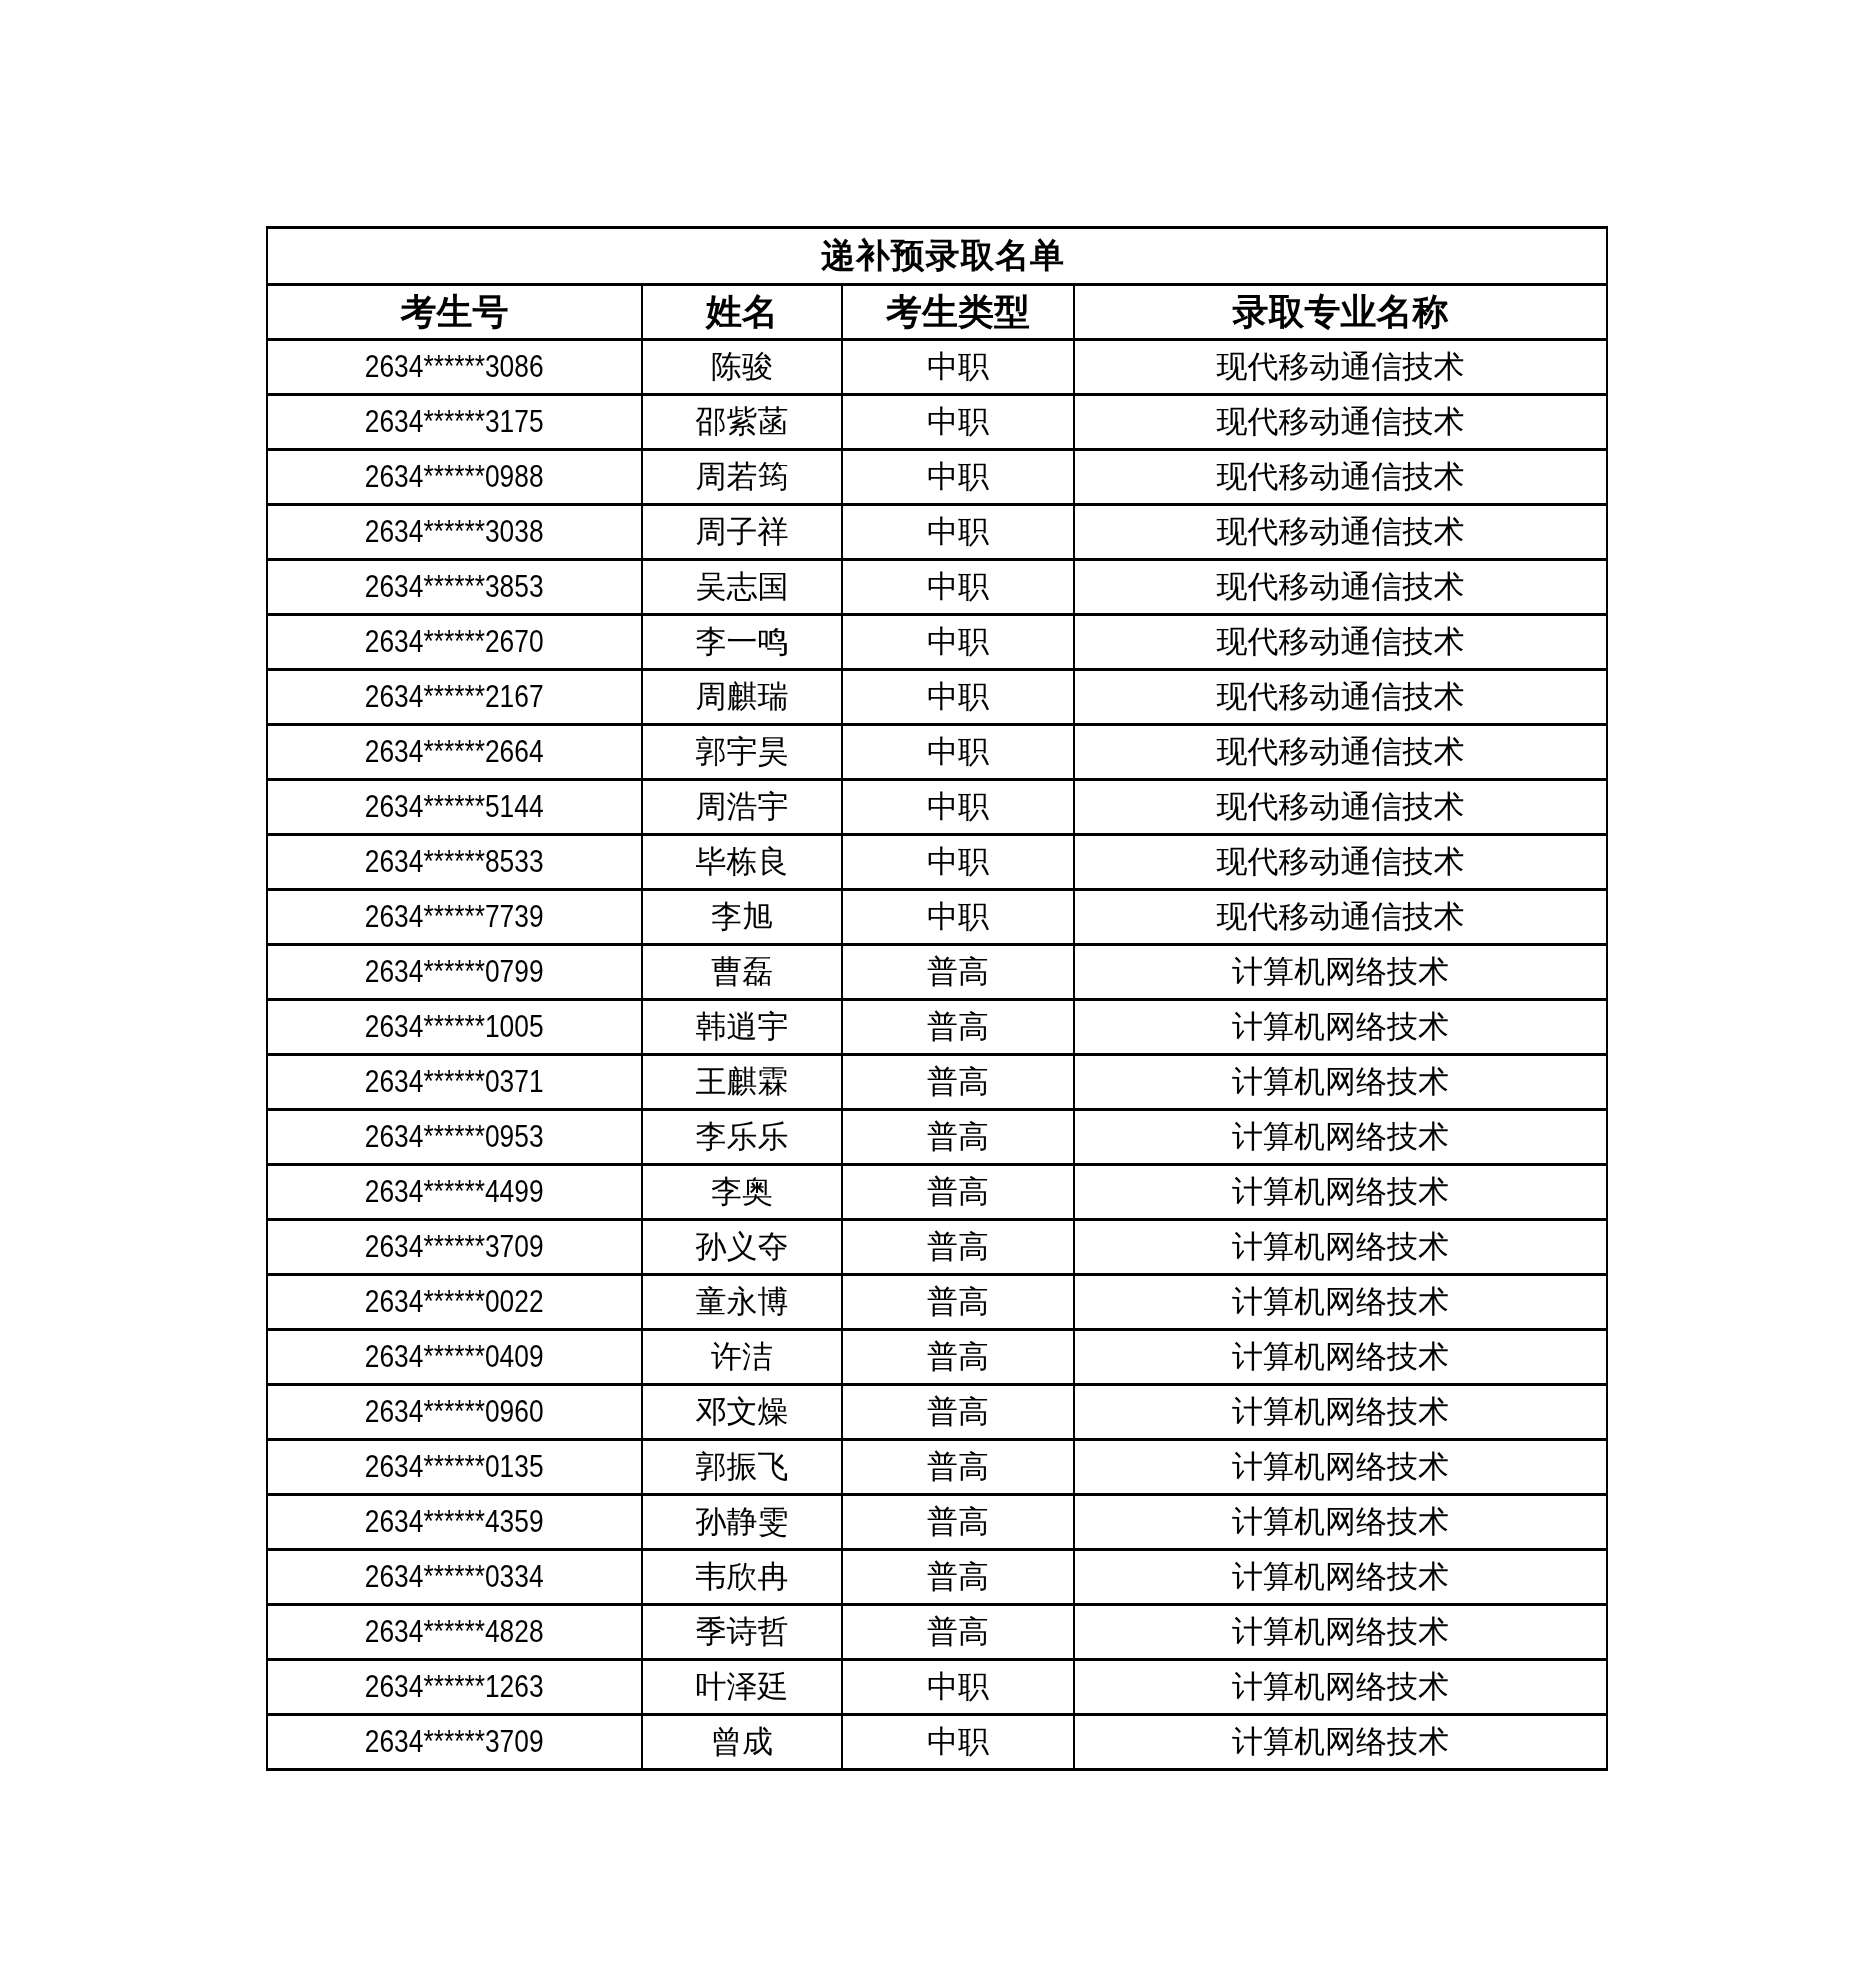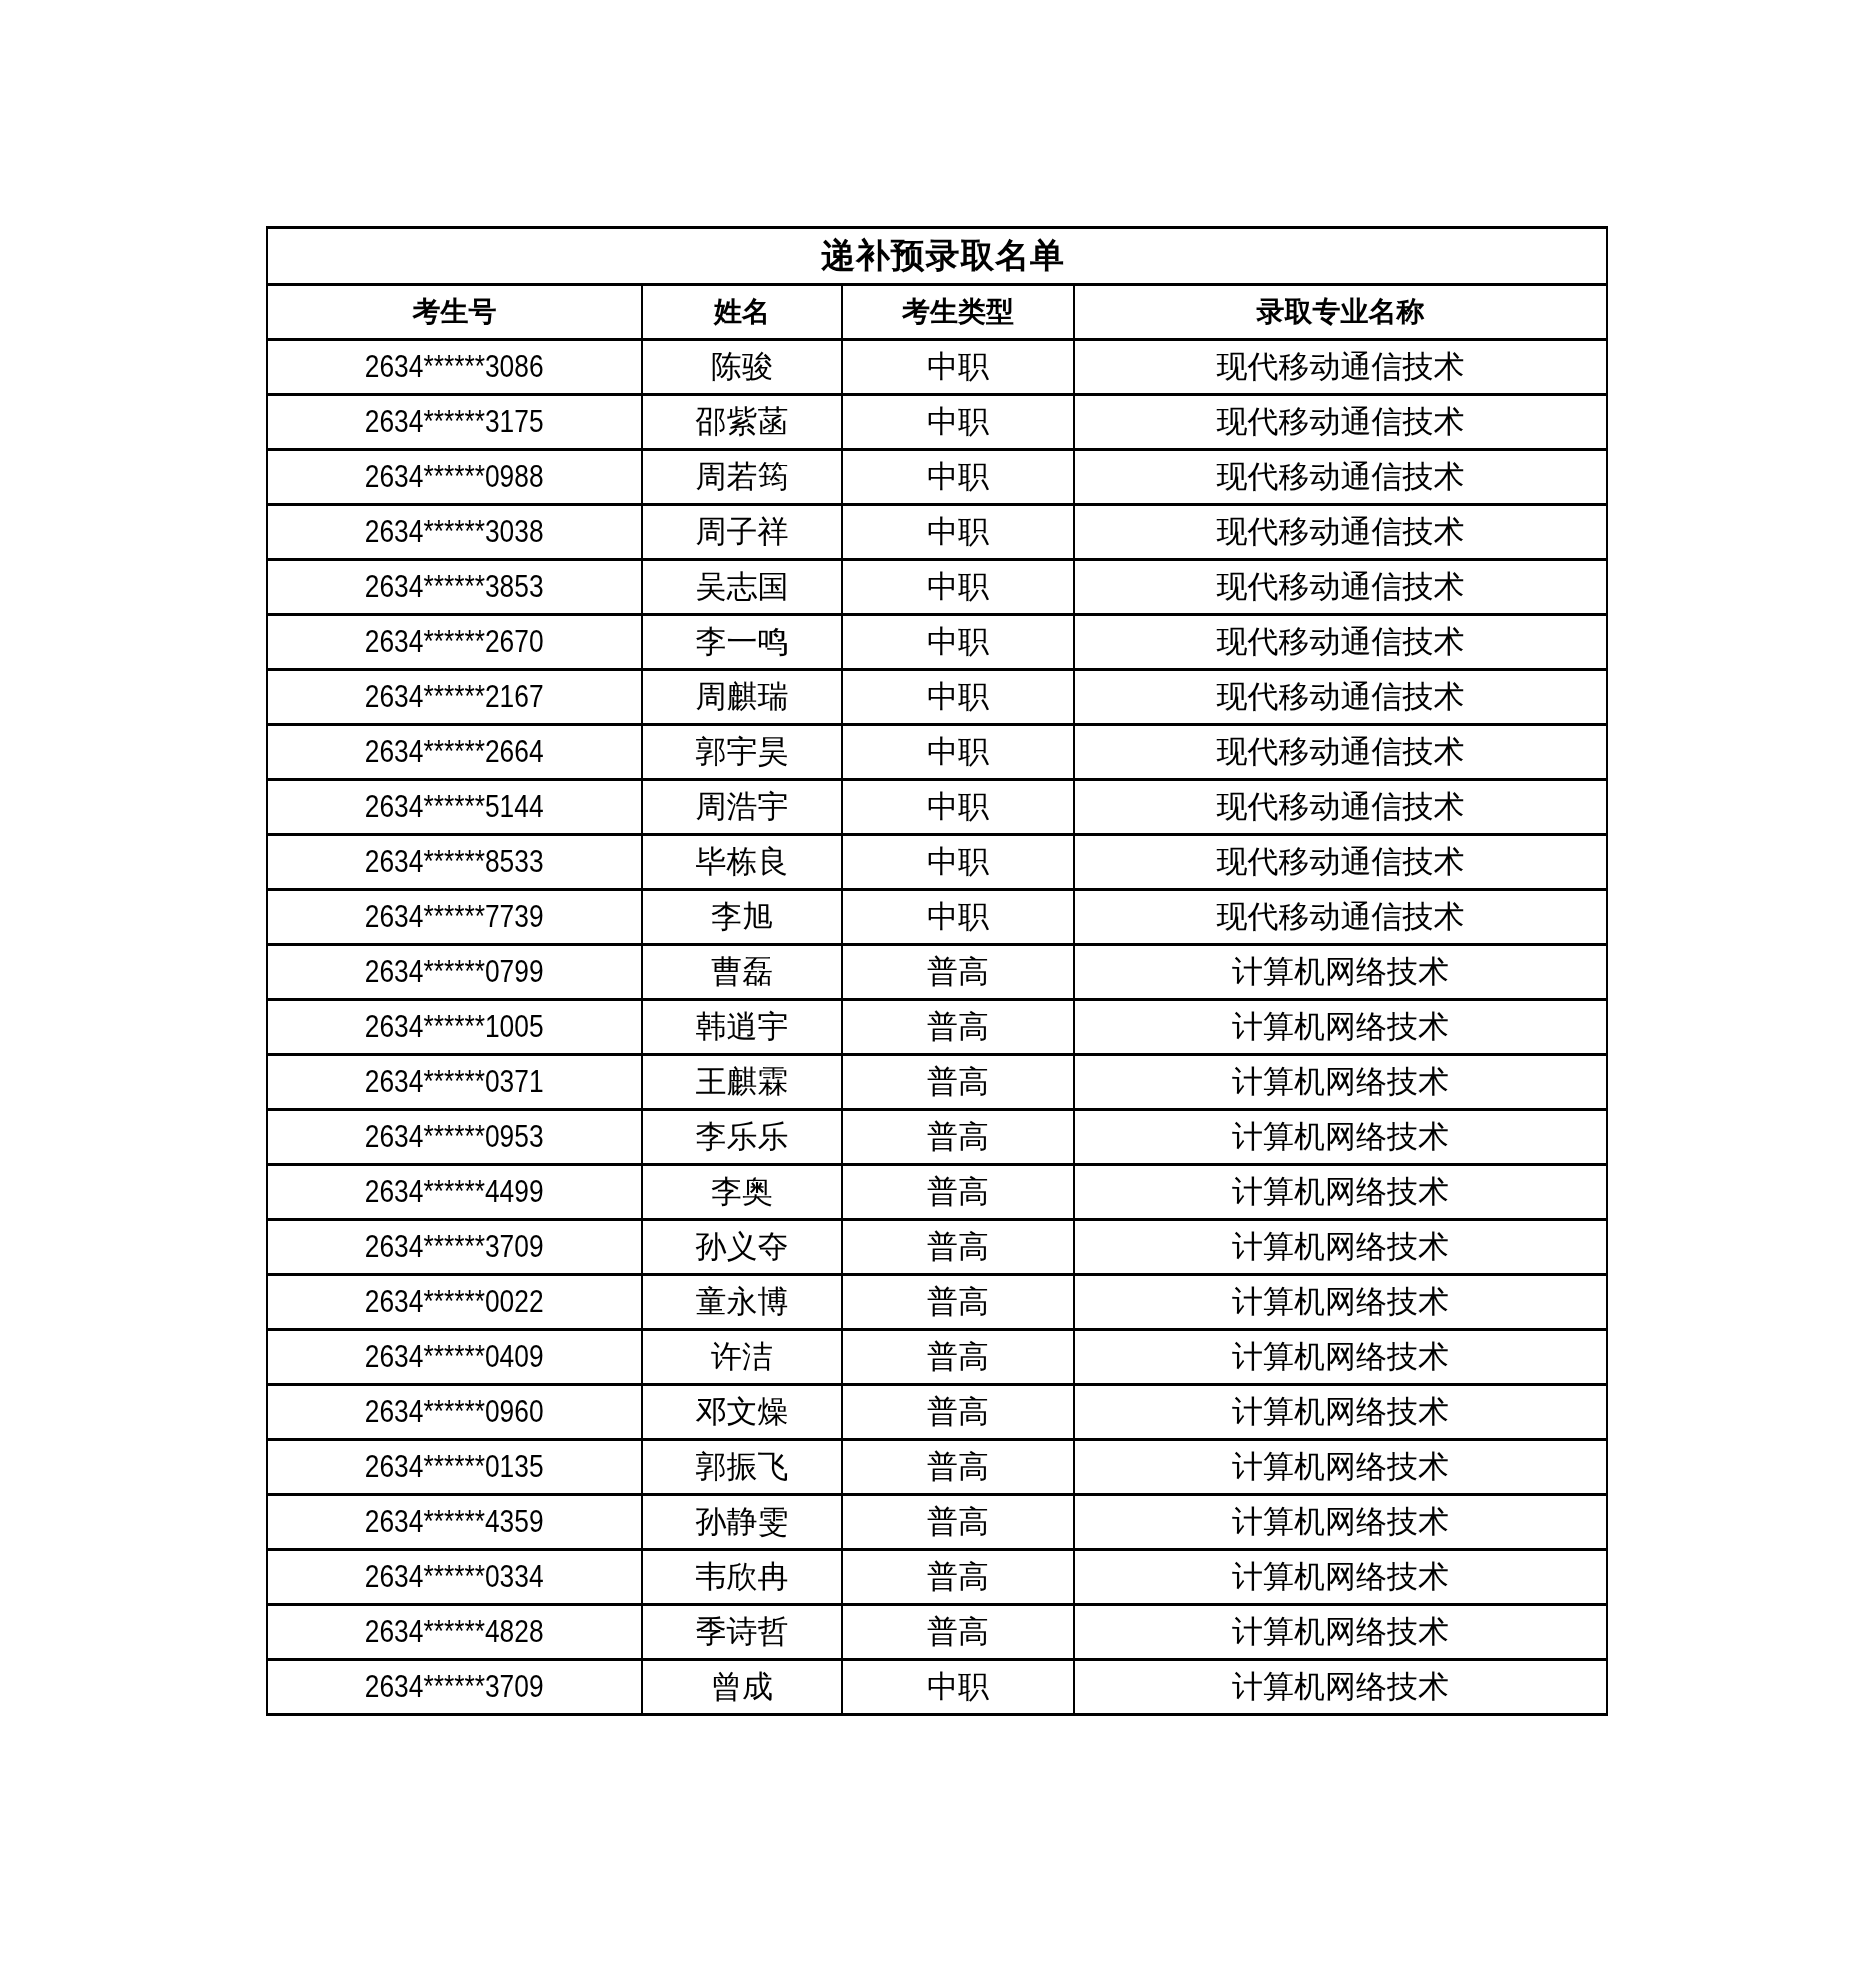--- a/index.html
+++ b/index.html
@@ -48,21 +48,21 @@
   }
   tr.title-row th {
     height: 57px;
     font-size: 34px;
     font-weight: bold;
     letter-spacing: 0.8px;
     padding-left: 12px;
   }
   tr.header-row th {
     height: 55px;
-    font-size: 28px;
+    font-size: 36px;
     font-weight: bold;
   }
   tr.data-row td {
     height: 55px;
     font-size: 31px;
     font-weight: normal;
   }
   tr.data-row td .num {
     display: inline-block;
     font-size: 31px;
@@ -231,20 +231,26 @@
           <td>普高</td>
           <td>计算机网络技术</td>
         </tr>
         <tr class="data-row">
           <td><span class="num">2634******4828</span></td>
           <td>季诗哲</td>
           <td>普高</td>
           <td>计算机网络技术</td>
         </tr>
         <tr class="data-row">
+          <td><span class="num">2634******1263</span></td>
+          <td>叶泽廷</td>
+          <td>中职</td>
+          <td>计算机网络技术</td>
+        </tr>
+        <tr class="data-row">
           <td><span class="num">2634******3709</span></td>
           <td>曾成</td>
           <td>中职</td>
           <td>计算机网络技术</td>
         </tr>
       </tbody>
   </table>
 </div>
 
 

